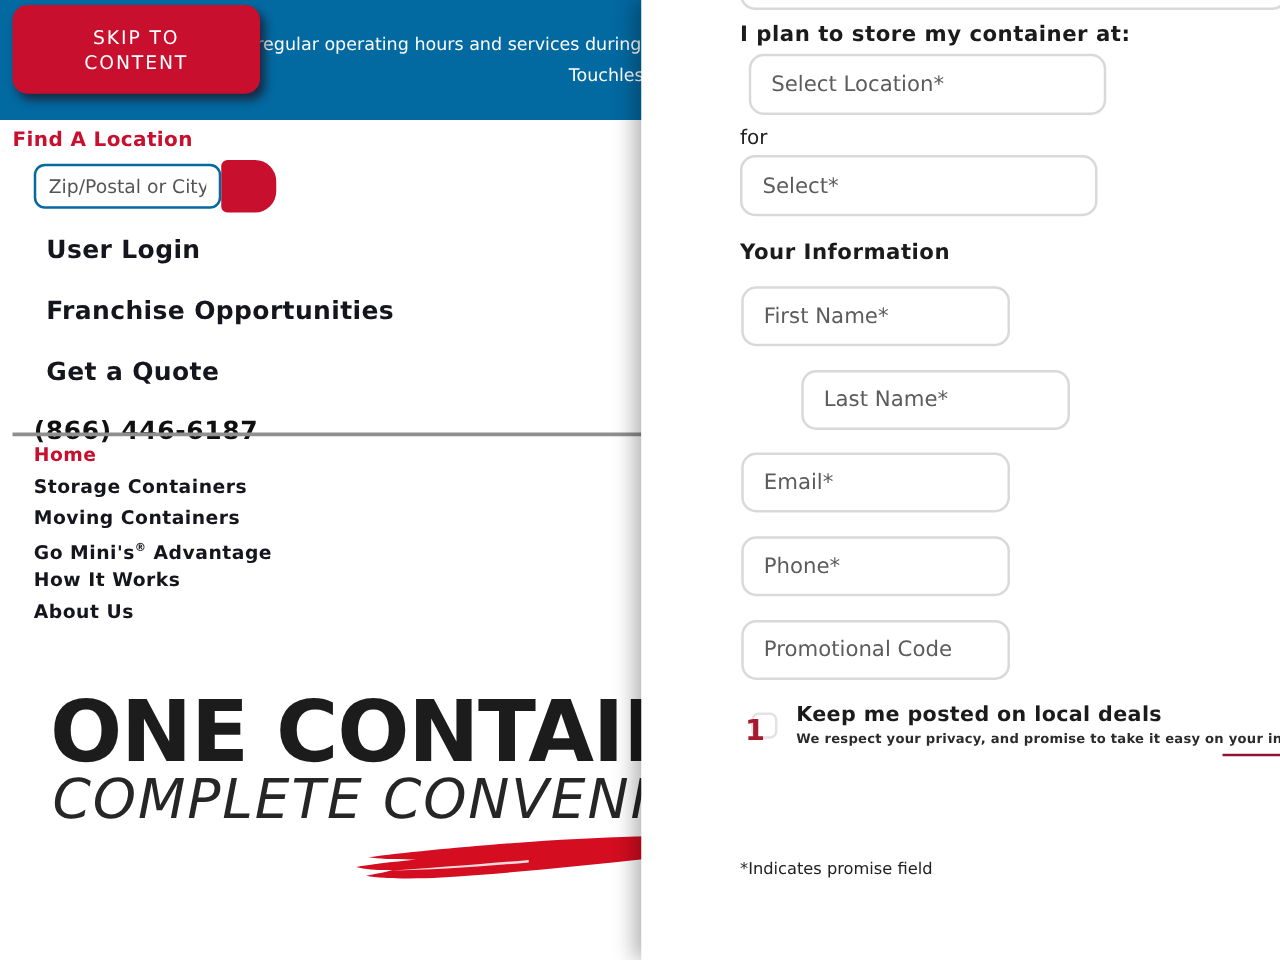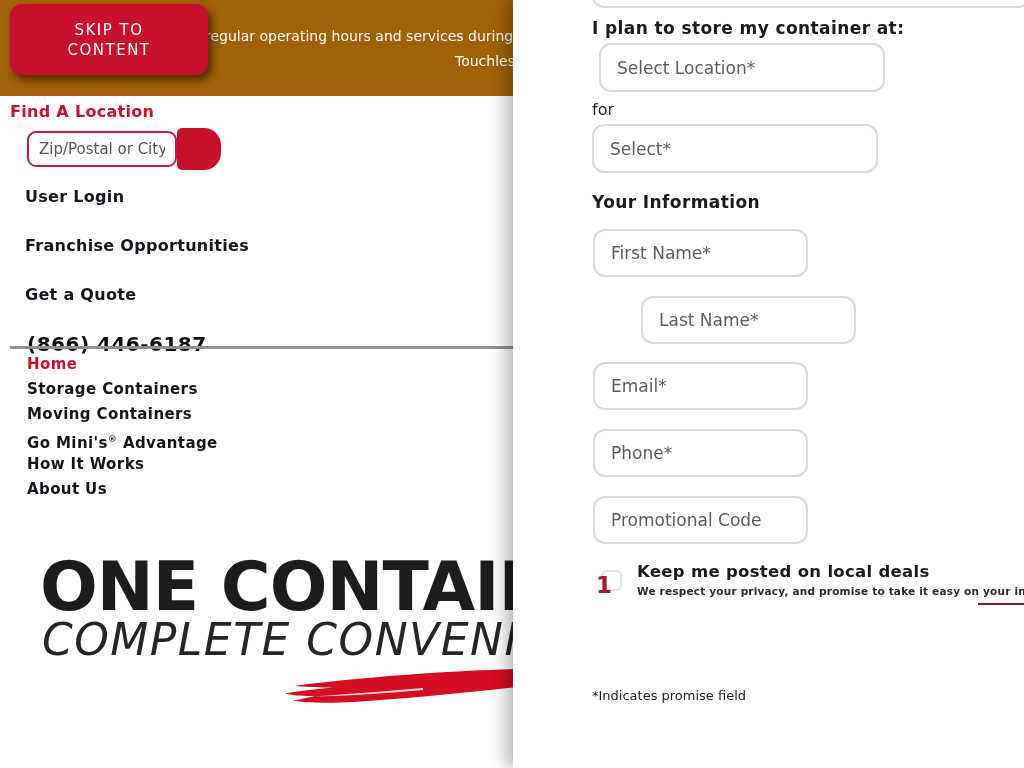--- a/index.html
+++ b/index.html
@@ -5,45 +5,45 @@
   html,body{margin:0;padding:0;}
   body{
     width:1024px;height:768px;overflow:hidden;position:relative;
     background:#ffffff;
     font-family:"DejaVu Sans","Liberation Sans",sans-serif;
     -webkit-font-smoothing:antialiased;
   }
   .abs{position:absolute;}
 
   
-  .banner{left:0;top:0;width:1024px;height:96px;background:#a16207;z-index:1;}
+  .banner{left:0;top:0;width:1024px;height:96px;background:#0369a1;z-index:1;}
   .skip-btn{
     left:10px;top:4px;width:198px;height:71px;background:#C8102E;
     border:none;border-radius:12px;color:#fff;cursor:pointer;
     font-family:inherit;font-size:15px;letter-spacing:1.5px;line-height:20px;
     box-shadow:4px 5px 8px rgba(35,0,6,0.6);z-index:3;text-align:center;
   }
   .banner-msg{color:#fff;font-size:14px;white-space:nowrap;z-index:2;}
   .banner-msg1{left:43px;top:28px;}
   .banner-msg2{left:455px;top:53px;}
 
   
   .left{z-index:2;}
   .find-location{left:10px;top:102px;color:#C8102E;font-weight:bold;font-size:16px;letter-spacing:0.3px;}
   .zip-input{
     left:27px;top:131px;width:150px;height:36px;box-sizing:border-box;
-    border:2px solid #be185d;border-radius:9px;padding:0 10px;
+    border:2px solid #0369a1;border-radius:9px;padding:0 10px;
     font-family:inherit;font-size:15px;color:#333;background:#fff;outline:none;
   }
   .zip-input::placeholder{color:#555;opacity:1;}
   .search-btn{
     left:177px;top:128px;width:44px;height:42px;background:#C8102E;border:none;
     border-radius:5px 17px 17px 5px;cursor:pointer;
   }
-  .quick-link{left:25px;color:#15151d;font-weight:bold;font-size:16px;letter-spacing:0.3px;cursor:pointer;}
+  .quick-link{left:37px;color:#15151d;font-weight:bold;font-size:20px;letter-spacing:0.3px;cursor:pointer;}
   .ql-0{top:187px;}
   .ql-1{top:236px;}
   .ql-2{top:285px;}
   .phone{left:27px;top:320px;color:#101010;font-weight:bold;font-size:20px;letter-spacing:0.5px;margin-top:12px;}
   .divider{left:10px;top:346px;width:503px;height:3px;background:#8f8f8f;}
   .nav{left:27px;top:352px;}
   .nav-item{display:block;color:#15151d;font-weight:bold;font-size:15px;letter-spacing:0.4px;
     line-height:25px;height:25px;cursor:pointer;white-space:nowrap;}
   .nav-item.active{color:#C8102E;}
   .nav-item sup{font-size:9px;}

